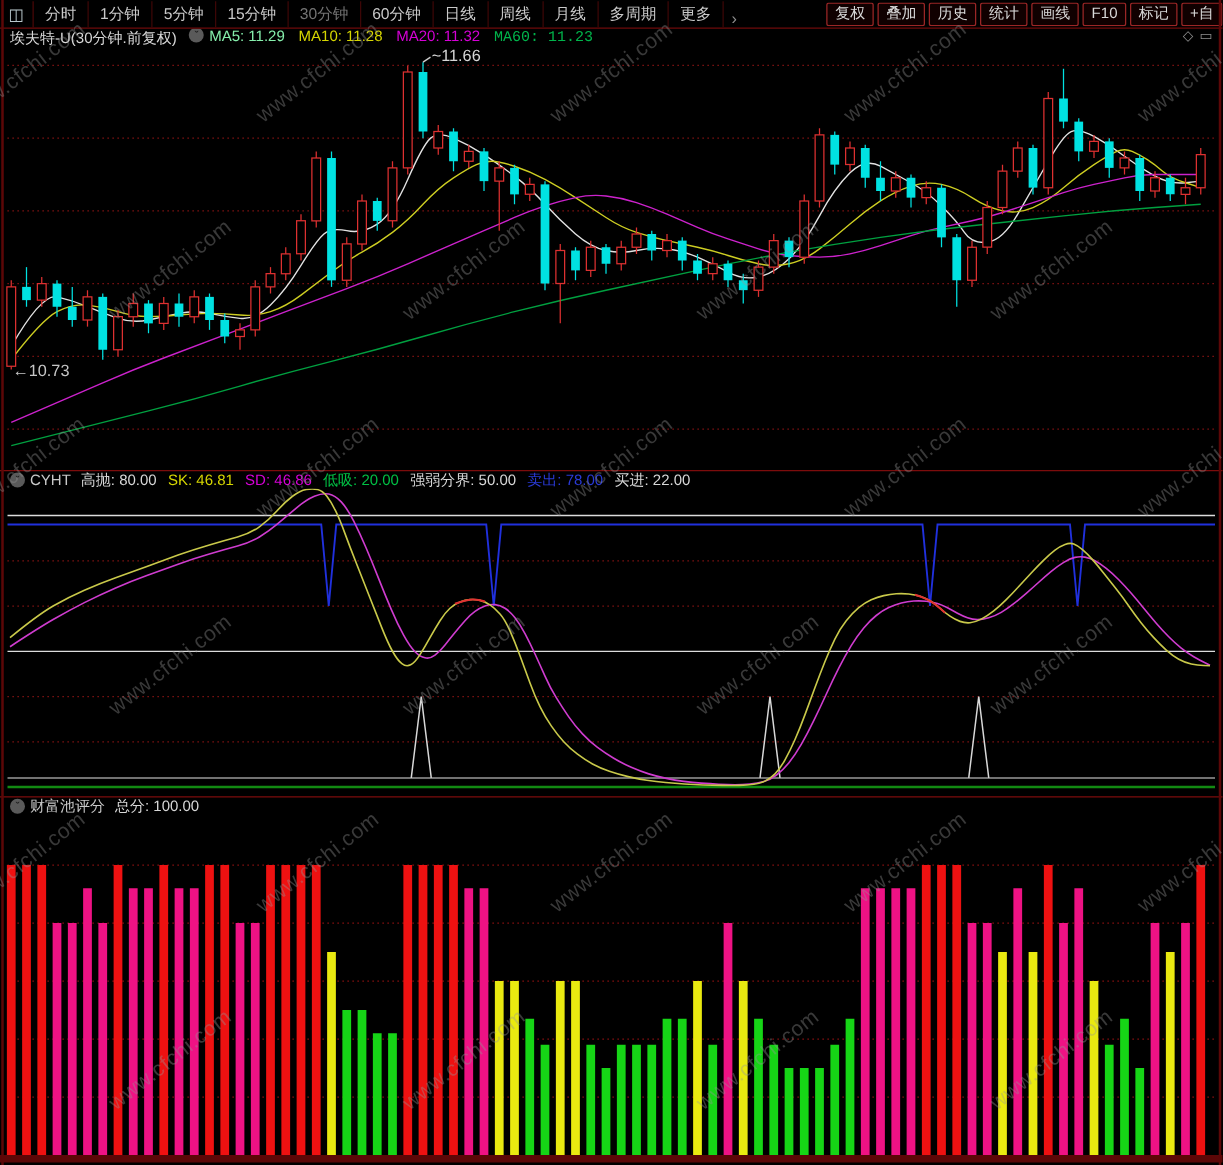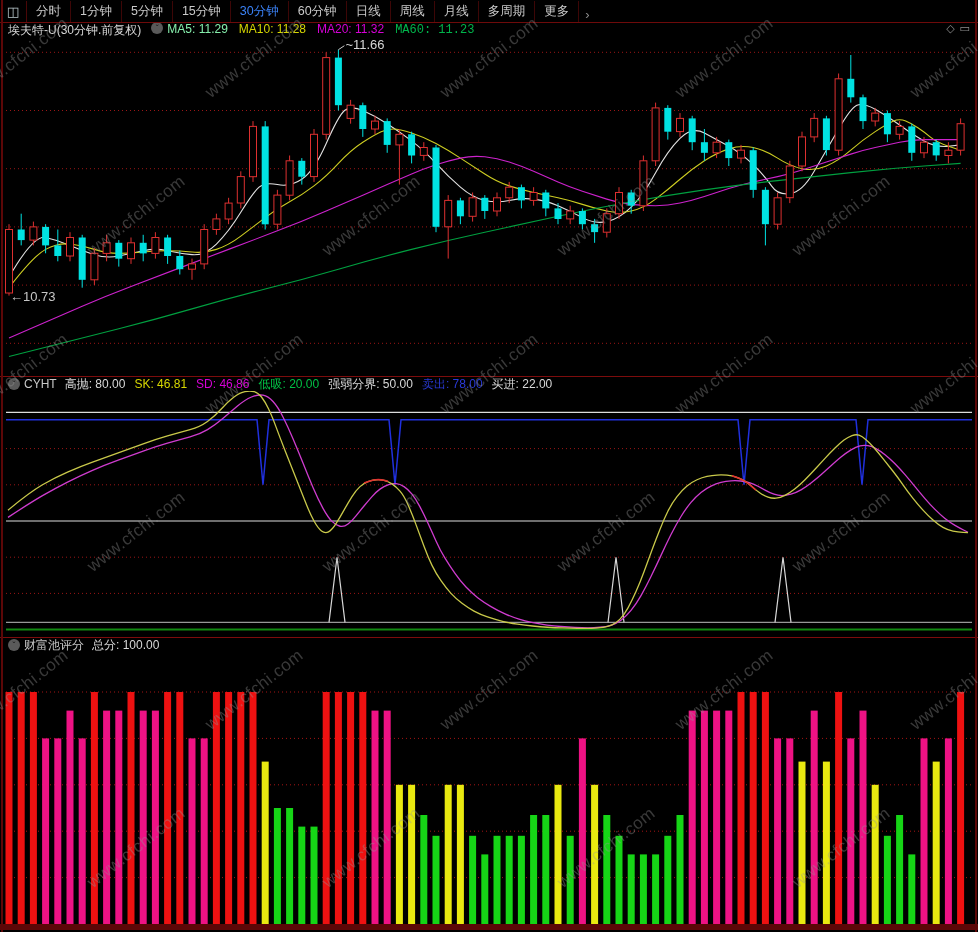--- a/index.html
+++ b/index.html
@@ -10,21 +10,21 @@
   .vb.left{left:1px}.vb.right{right:1px}
   .bottom-strip{position:absolute;left:0;right:0;top:924px;height:6px;background:#5c0707;z-index:40}
 
   
   .toolbar{position:absolute;top:0;left:0;right:0;height:22px;display:flex;align-items:center;
            border-bottom:1px solid #6e0a0a;background:#000;z-index:30}
   .win-icon{width:26px;text-align:center;color:#b9c8cc;font-size:13px;line-height:21px;
             border-right:1px solid #4a0707;flex:0 0 auto}
   .tabs{display:flex;align-items:flex-end}
   .tab{padding:0 9px;font-size:12.5px;color:#c9c9c9;line-height:21px;border-right:1px solid #3d0606;white-space:nowrap}
-  .tab.active{color:#3b82f6}
+  .tab.active{color:#737373}
   .more-arrow{color:#8d8d8d;padding:0 6px;font-size:13px}
   .tb-btns{margin-left:auto;display:flex;flex:0 0 auto;overflow:hidden}
   .btn{border:1px solid #96282[8];}
   .tb-btns .btn{border:1px solid #9b2626;margin-left:3px;padding:0 6px;font-size:12px;line-height:15px;
        height:17px;color:#d8d8d8;background:#100000;border-radius:2px;white-space:nowrap}
 
   
   .title-row{position:absolute;top:22px;left:0;right:0;height:14px;display:flex;align-items:flex-start;
              font-size:12px;padding-left:8px;z-index:5;background:#000}
   .title-text{color:#d8d8d8;margin-right:6px}
@@ -68,20 +68,30 @@
       <span class="tab">5分钟</span>
       <span class="tab">15分钟</span>
       <span class="tab active">30分钟</span>
       <span class="tab">60分钟</span>
       <span class="tab">日线</span>
       <span class="tab">周线</span>
       <span class="tab">月线</span>
       <span class="tab">多周期</span>
       <span class="tab">更多</span>
       <span class="more-arrow">›</span>
+    </span>
+  <span class="tb-btns">
+      <span class="btn">复权</span>
+      <span class="btn">叠加</span>
+      <span class="btn">历史</span>
+      <span class="btn">统计</span>
+      <span class="btn">画线</span>
+      <span class="btn">F10</span>
+      <span class="btn">标记</span>
+      <span class="btn">+自</span>
     </span>
 </div>
 
 <div class="title-row">
   <span class="title-text">埃夫特-U(30分钟.前复权)</span>
   <span class="chev">ˇ</span>
   <span class="ma-labels"><span style="color: #86efac;">MA5: 11.29</span><span style="color: rgb(214, 214, 0);">MA10: 11.28</span><span style="color: rgb(214, 0, 214);">MA20: 11.32</span><span style="color: rgb(0, 180, 75); font-family: Liberation Mono, monospace;">MA60: 11.23</span></span>
   <span class="corner-icons"><span>◇</span><span>▭</span></span>
 </div>
 

